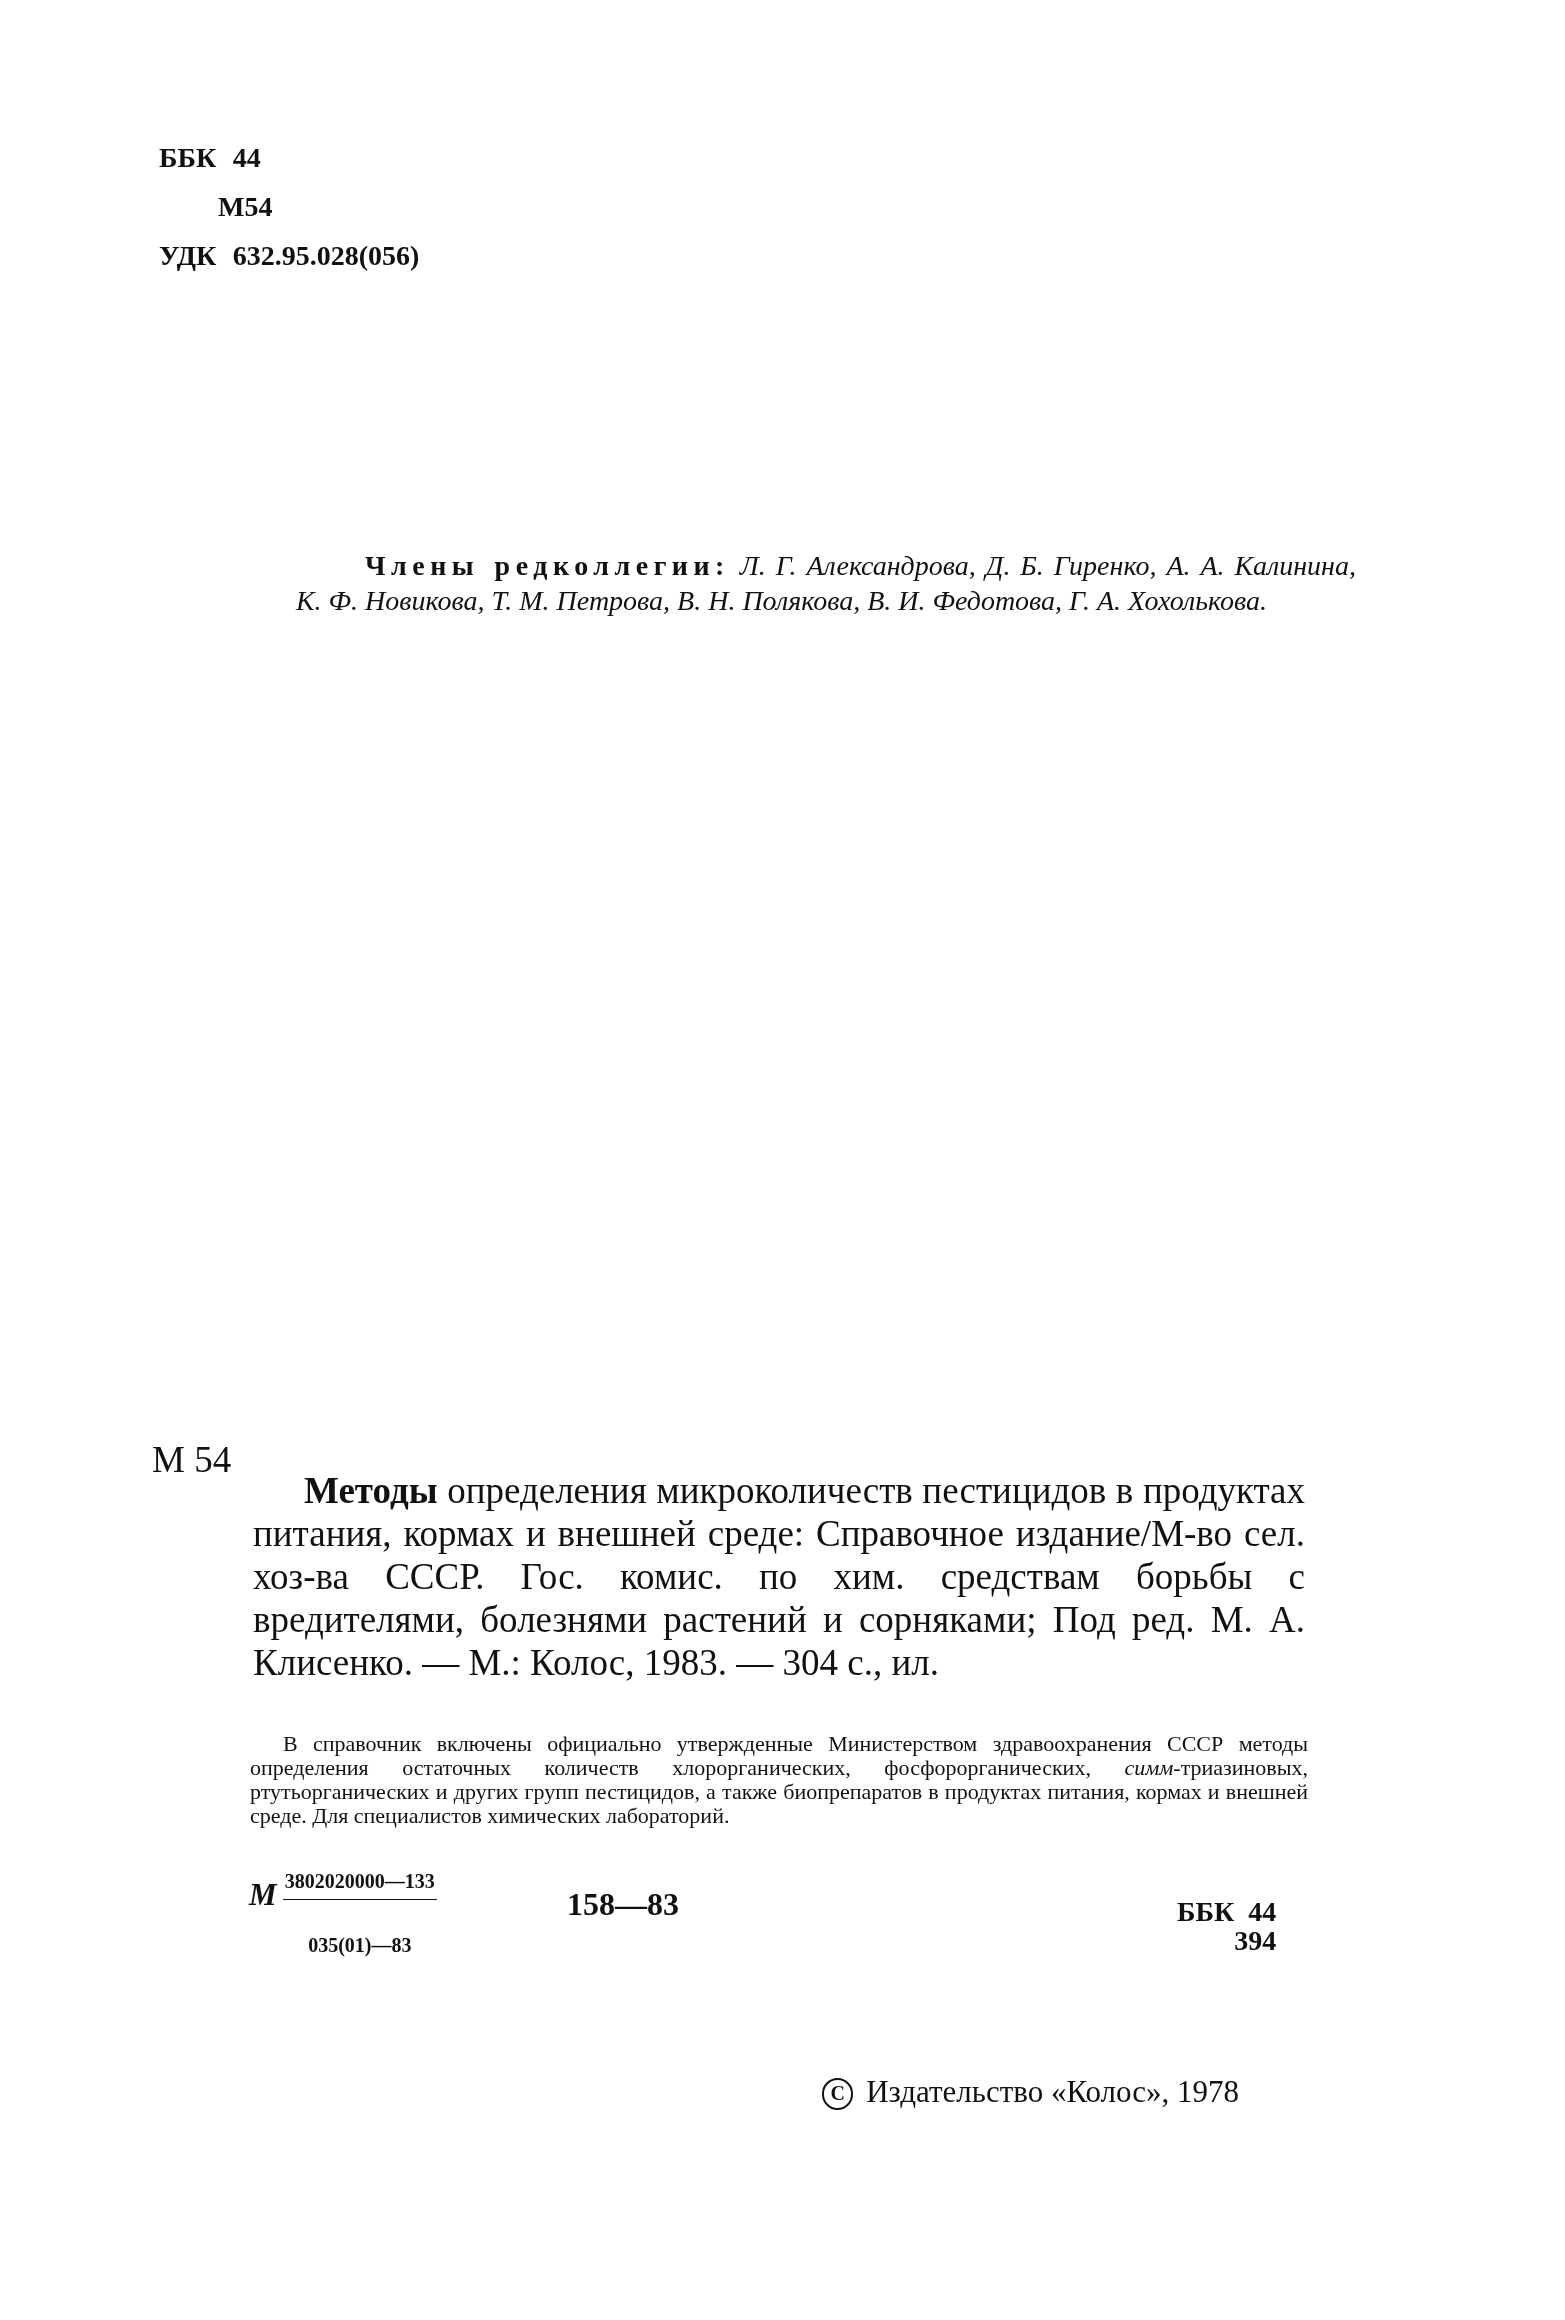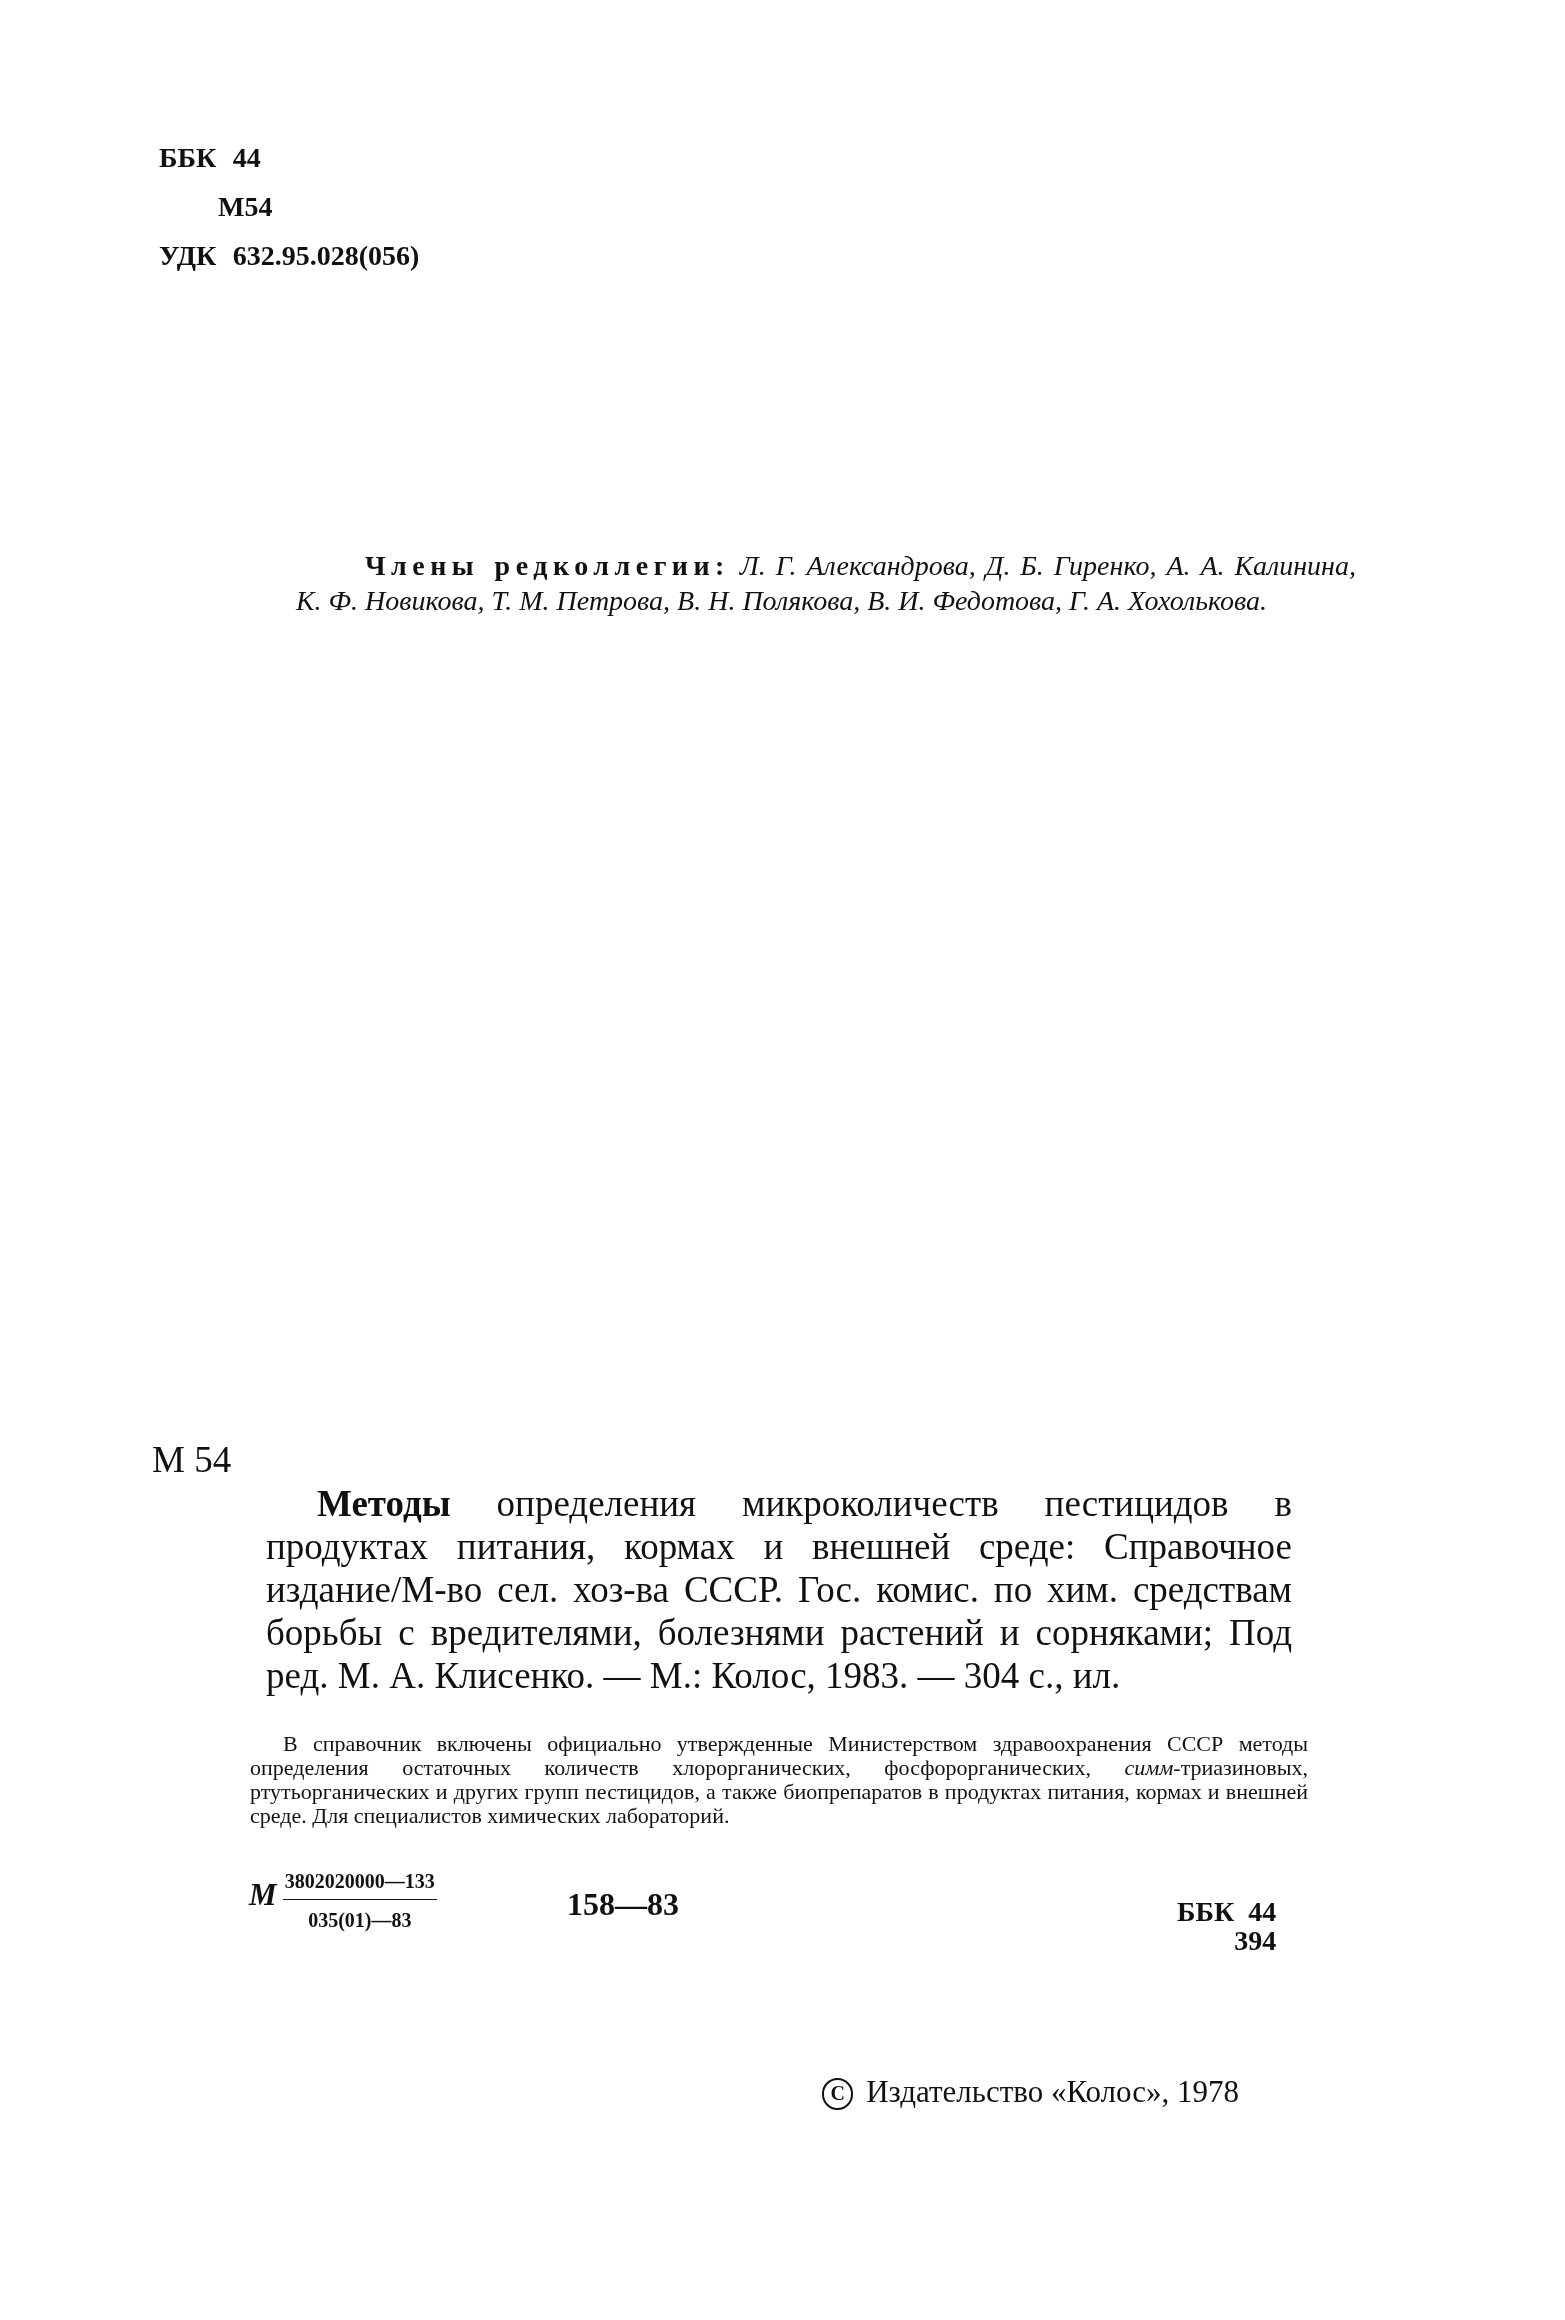--- a/index.html
+++ b/index.html
@@ -56,21 +56,21 @@
       font-family: Liberation Serif, serif;
     }
     .card {
       left: 250px;
       top: 1466px;
       width: 1058px;
       font-size: 37px;
       line-height: 43px;
       text-align: justify;
     }
-    .card p { margin: 16px; }
+    .card p { margin: 3px; }
     .card .first-line { text-indent: 51px; }
     .card .title-bold { font-weight: bold; }
 
     .abstract {
       left: 250px;
       top: 1732px;
       width: 1058px;
       font-size: 22px;
       line-height: 24px;
       font-weight: normal;
@@ -97,20 +97,21 @@
     .fraction .num {
       display: block;
       padding: 0 1.8px 1.8px 1.8px;
       border-bottom: 1.8px solid #111;
       line-height: 31px;
     }
     .fraction .den {
       display: block;
       line-height: 37px;
       padding-top: 1.8px;
+      margin-top: 25px;
     }
     .order-num {
       left: 567px;
       top: 1886px;
       font-size: 32px;
       font-weight: bold;
     }
     .bbk-bottom {
       left: 1177px;
       top: 1897px;

